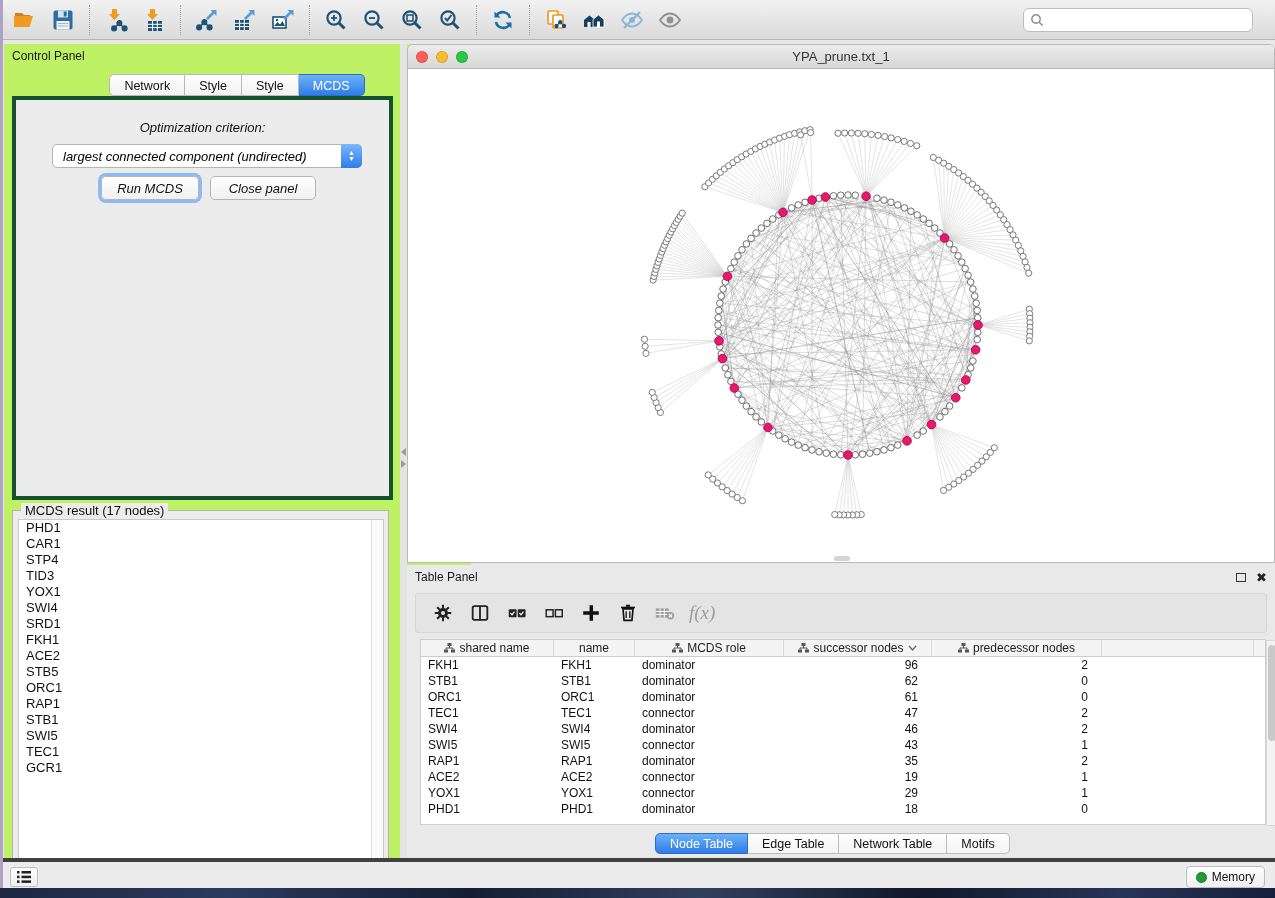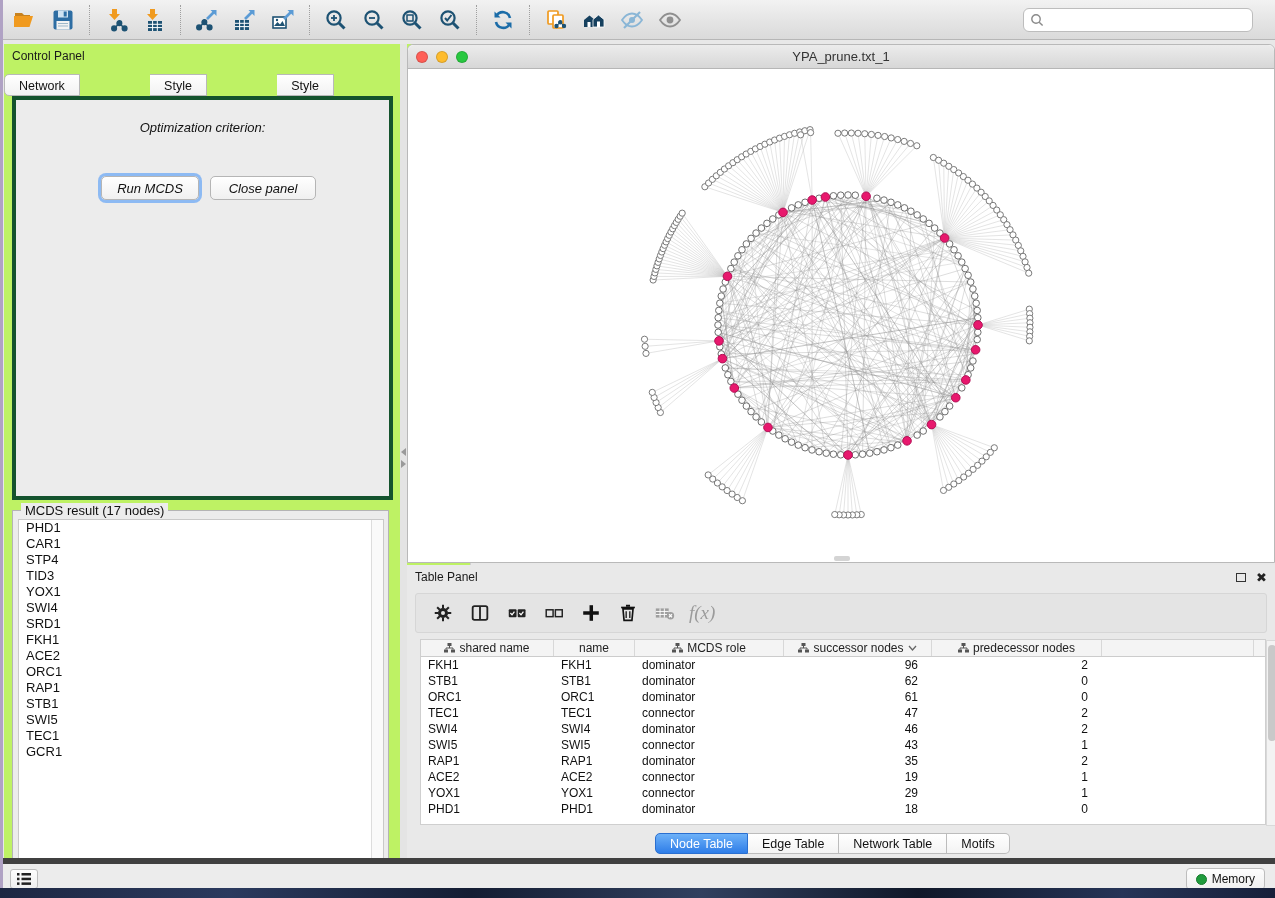--- a/index.html
+++ b/index.html
@@ -21,21 +21,21 @@
   
   #left-edge { left:0; top:0; width:3px; height:888px; background:#b0a2c4; z-index:50; }
 
   
   #control-panel { left:4px; top:44px; width:467px; height:814px; background:#bef264; border-right:1px solid #cfcfcf; }
   .panel-titlebar { height:24px; display:flex; align-items:center; padding:0 8px; font-size:12px; color:#1a1a1a; }
   .panel-title { flex:1; }
   .float-box { width:10px; height:9px; border:1.5px solid #333; margin-right:10px; }
   .close-x { font-size:13px; font-weight:bold; color:#222; line-height:1; }
 
-  .seg-tabs { display:flex; justify-content:space-between; margin-top:6px; }
+  .seg-tabs { display:flex; justify-content:center; margin-top:6px; }
   .seg { height:22px; line-height:22px; padding:0 14px; font-size:12.5px; background:linear-gradient(#ffffff,#f2f2f2);
     border:1px solid #b9b9b9; border-left:none; color:#111; }
   .seg:first-child { border-left:1px solid #b9b9b9; border-radius:5px 0 0 5px; }
   .seg:last-child { border-radius:0 5px 5px 0; }
   .seg.active { background:linear-gradient(#6db1f8,#2e7de8); color:#fff; border-color:#2a6fd0; }
 
   #cp-inner { left:8px; top:52px; width:381px; height:404px; background:#ececec; border:4px solid #14532d;font-style:italic; }
   #opt-label { text-align:center; margin-top:20px; font-size:13px; color:#111; }
   #dropdown { position:absolute; left:36px; top:44px; width:310px; height:24px; background:#fff; border:1px solid #b5b5b5;
     border-radius:5px; font-size:13px; display:flex; align-items:center; }
@@ -86,21 +86,21 @@
   #table-vscroll .thumb { position:absolute; left:1px; top:4px; width:8px; height:96px; background:#c9c9c9; border-radius:4px; }
 
   #table-tabs { position:absolute; left:248px; top:268px; display:flex; }
   .ttab { height:21px; line-height:21px; padding:0 14px; font-size:12.5px; background:linear-gradient(#ffffff,#f3f3f3);
     border:1px solid #bcbcbc; border-left:none; color:#111; }
   .ttab:first-child { border-left:1px solid #bcbcbc; border-radius:5px 0 0 5px; }
   .ttab:last-child { border-radius:0 5px 5px 0; }
   .ttab.active { background:linear-gradient(#6db1f8,#2e7de8); color:#fff; border-color:#2a6fd0; }
 
   
-  #status-bar { left:0; top:858px; width:1275px; height:30px; background:#ececec; border-top:6px solid #404040; }
+  #status-bar { left:0; top:858px; width:1275px; height:30px; background:#ececec; border-top:4px solid #404040; }
   #list-btn { position:absolute; left:10px; top:5px; width:28px; height:20px; background:linear-gradient(#fdfdfd,#efefef);
     border:1px solid #bdbdbd; border-radius:3px; display:flex; align-items:center; justify-content:center; }
   #memory-btn { position:absolute; right:10px; top:4px; height:22px; padding:0 9px; background:linear-gradient(#fdfdfd,#f0f0f0);
     border:1px solid #bdbdbd; border-radius:4px; display:flex; align-items:center; gap:5px; font-size:12px; color:#111; }
   #memory-dot { width:11px; height:11px; border-radius:50%; background:#1f9b3c; border:1px solid #157a2c; }
 
   #wallpaper { left:0; top:888px; width:1275px; height:10px;
     background:linear-gradient(90deg,#1d2742,#2b3a5e 18%,#141d33 37%,#31405f 55%,#101829 72%,#263457 88%,#17203a); }
 </style>
 </head>
@@ -287,36 +287,44 @@
   </div>
   <div class="seg-tabs" id="cp-tabs">
       <div class="seg">Network</div>
       <div class="seg">Style</div>
       <div class="seg">Style</div>
       <div class="seg active">MCDS</div>
     </div>
 
   <div id="cp-inner" class="abs">
     <div id="opt-label">Optimization criterion:</div>
+    <div id="dropdown">
+      <span class="dd-text">largest connected component (undirected)</span>
+      <span id="dd-stepper">
+          <span>▲</span>
+          <span>▼</span>
+        </span>
+    </div>
     <div id="run-btn" class="cp-btn">Run MCDS</div>
     <div id="close-btn" class="cp-btn">Close panel</div>
   </div>
 
   <div id="result-box" class="abs">
     <span id="result-legend">MCDS result (17 nodes)</span>
     <div id="result-list">
       <div class="result-item">PHD1</div>
         <div class="result-item">CAR1</div>
         <div class="result-item">STP4</div>
         <div class="result-item">TID3</div>
         <div class="result-item">YOX1</div>
         <div class="result-item">SWI4</div>
         <div class="result-item">SRD1</div>
         <div class="result-item">FKH1</div>
         <div class="result-item">ACE2</div>
+        <div class="result-item">STB5</div>
         <div class="result-item">ORC1</div>
         <div class="result-item">RAP1</div>
         <div class="result-item">STB1</div>
         <div class="result-item">SWI5</div>
         <div class="result-item">TEC1</div>
         <div class="result-item">GCR1</div>
         <div id="result-scroll"></div>
     </div>
   </div>
 </div>

